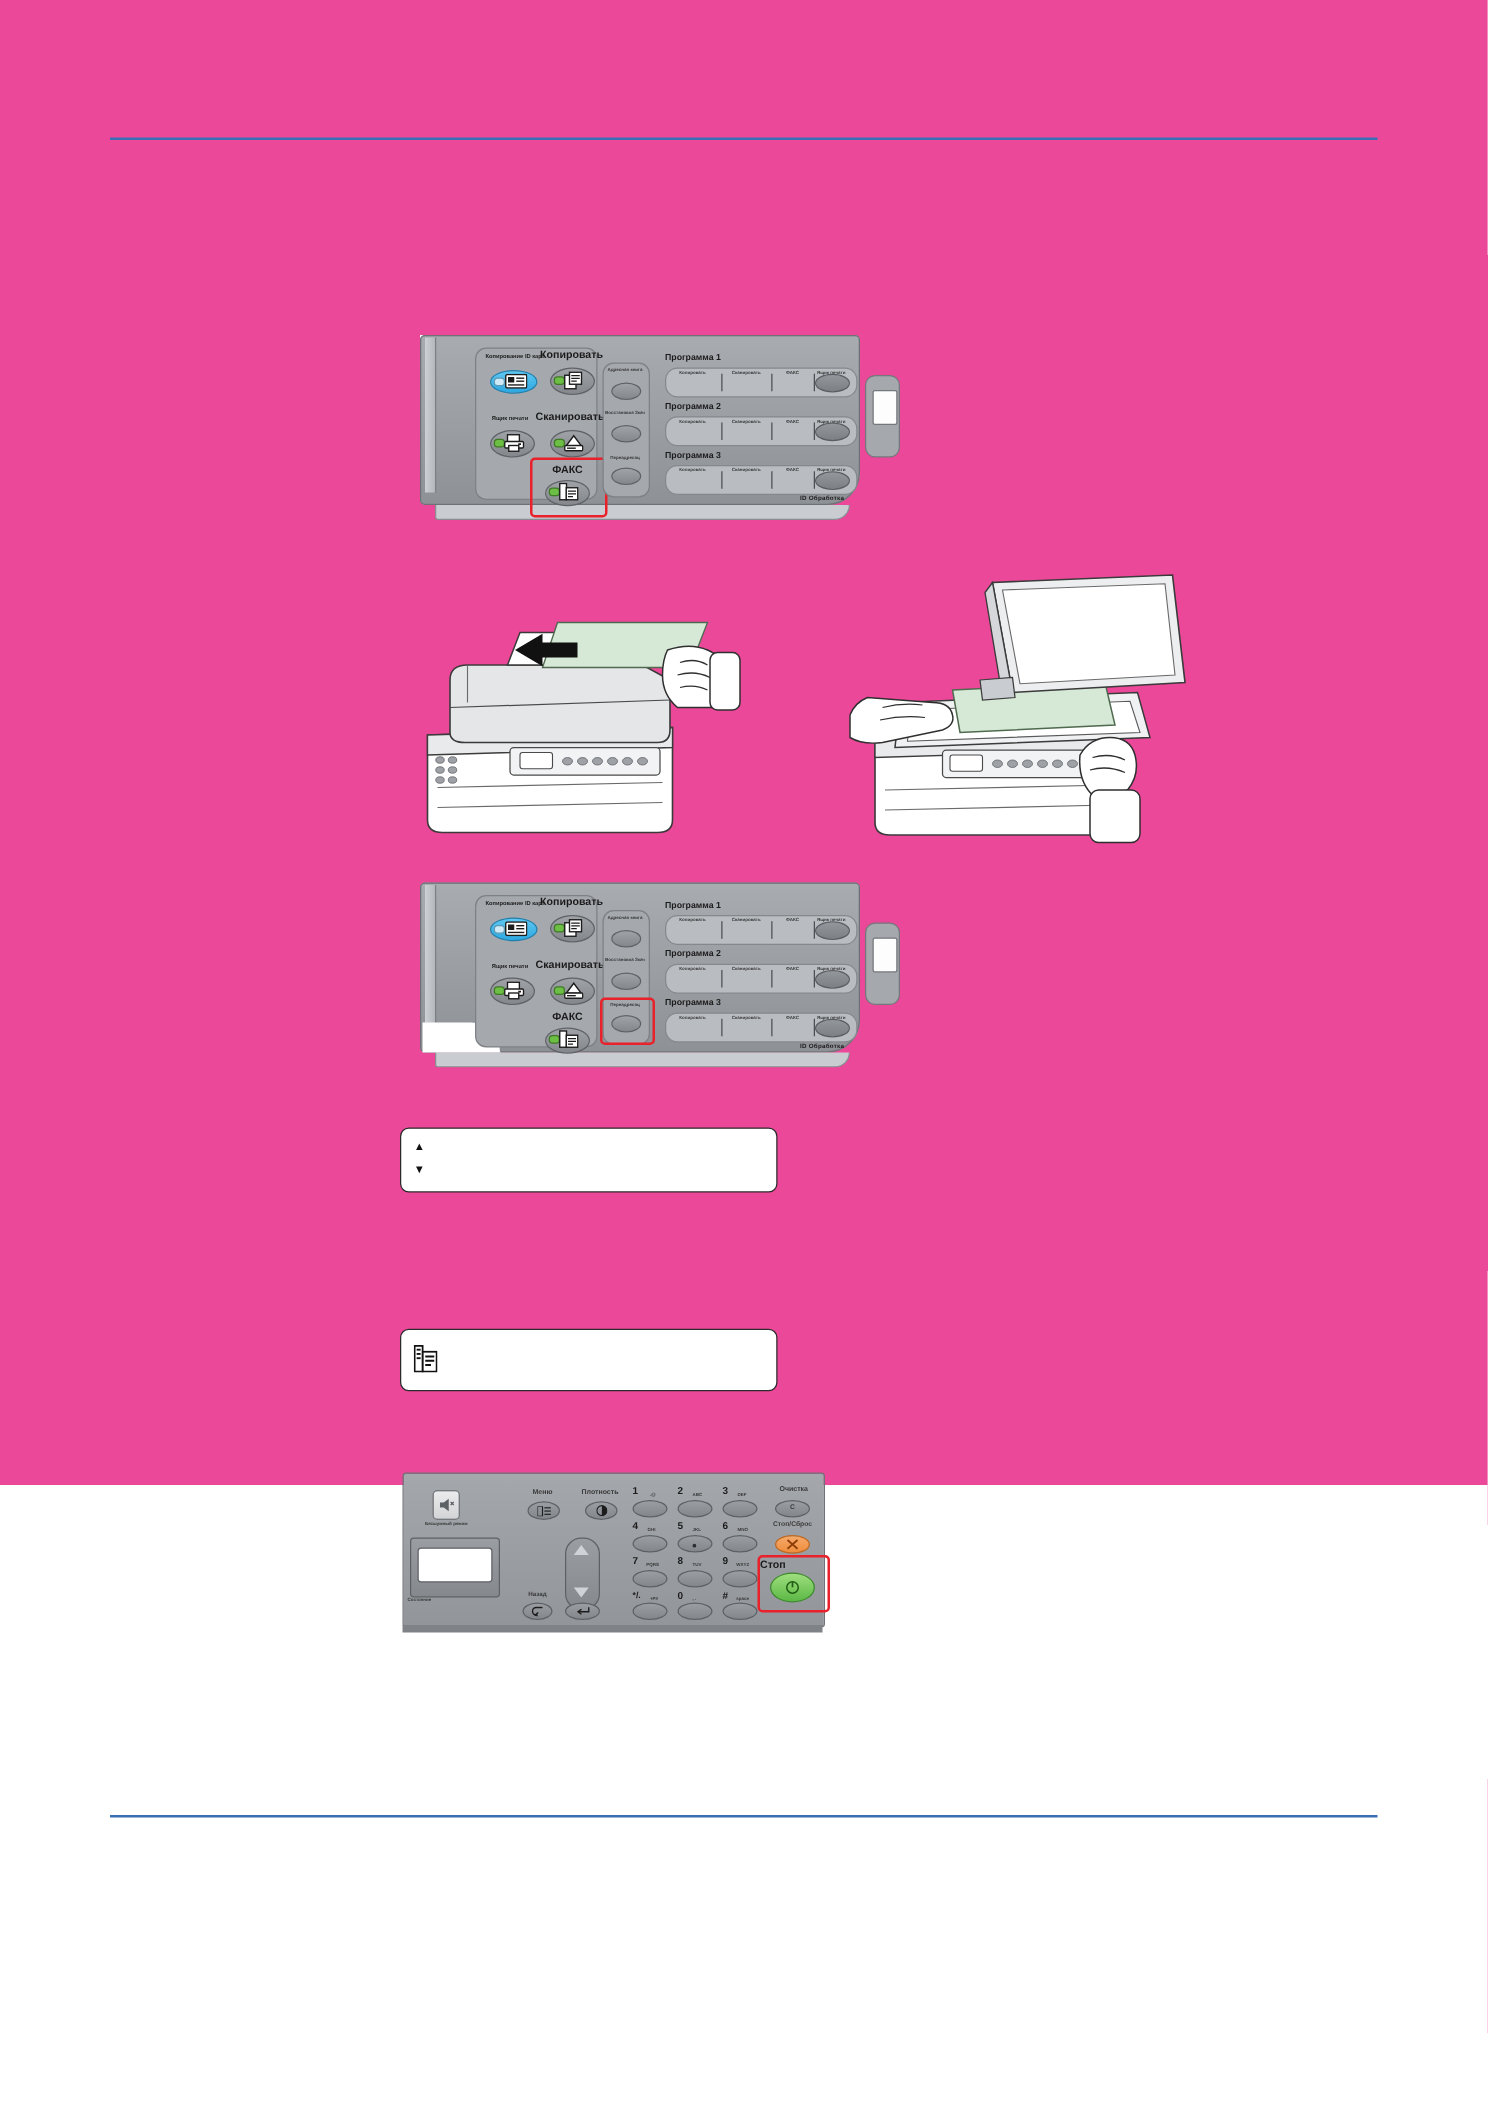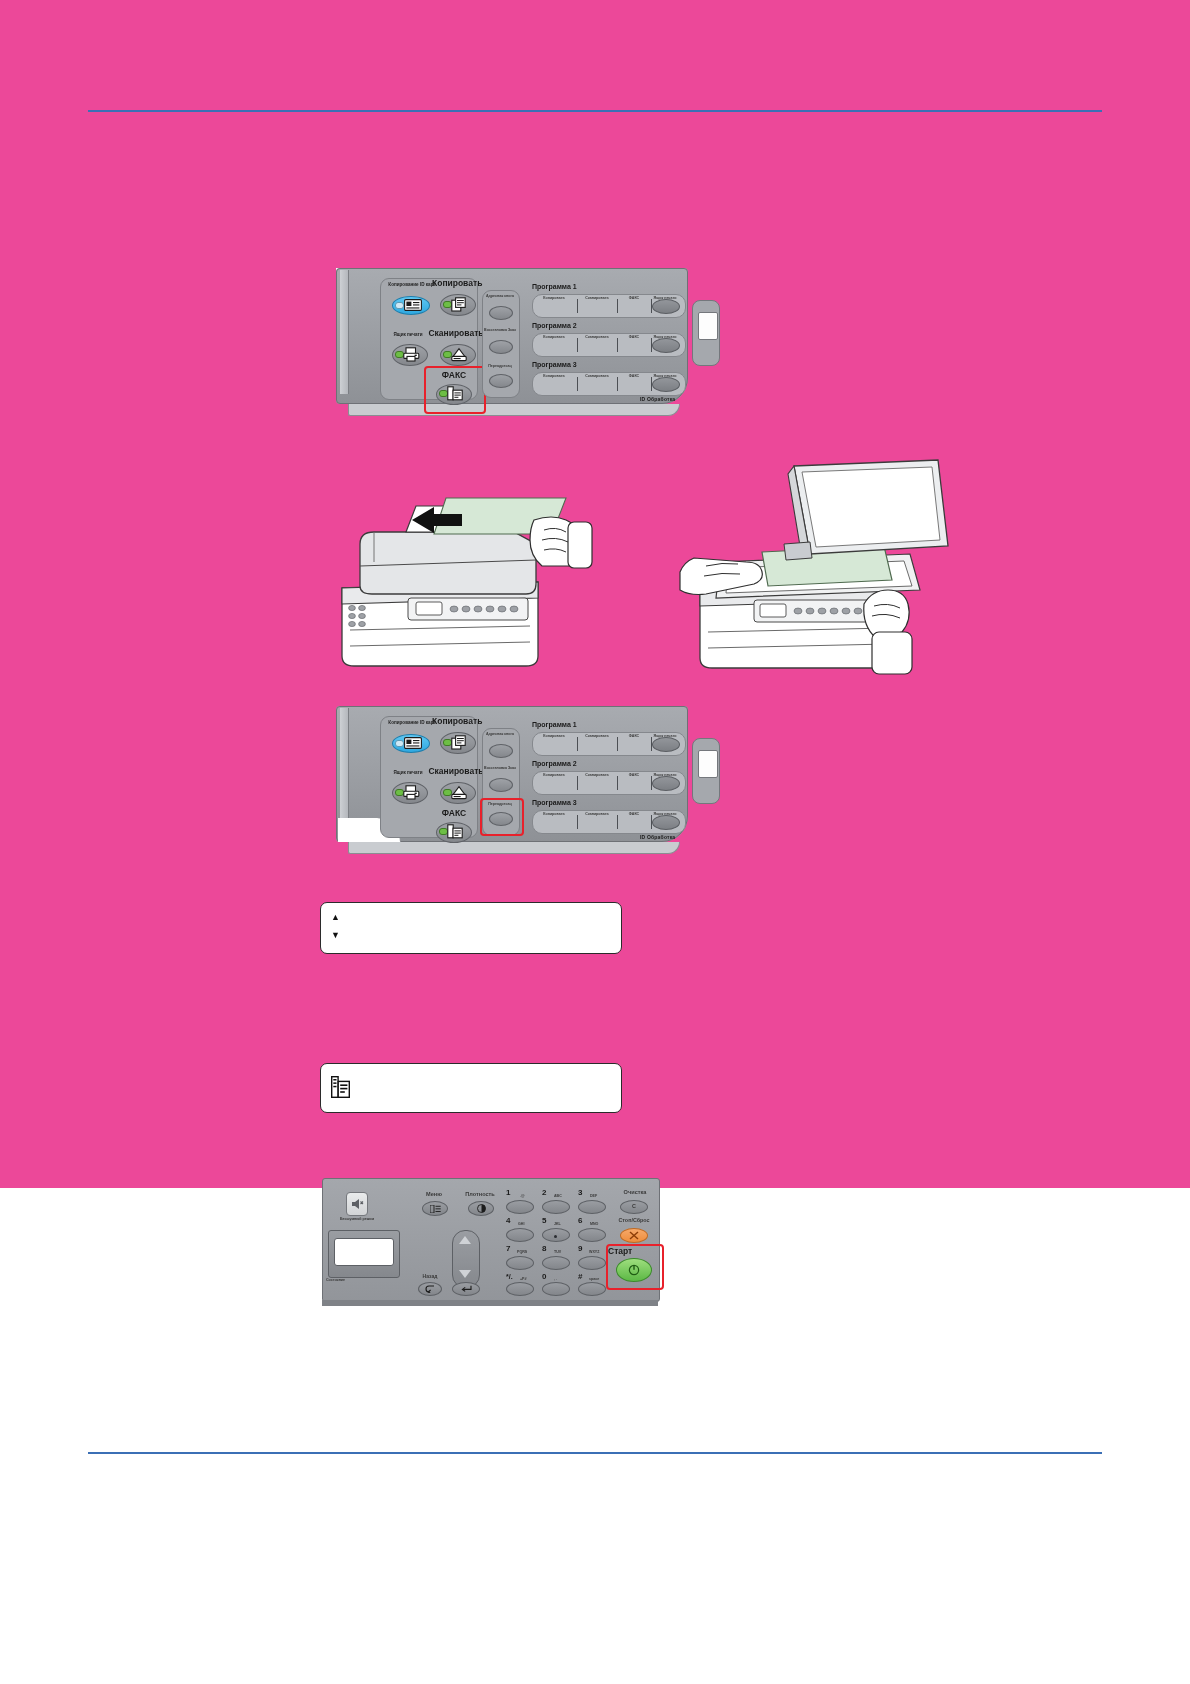--- a/index.html
+++ b/index.html
@@ -535,21 +535,21 @@
     </div>
 
     <div class="klabel micro" style="left:288px;top:40px;width:48px;font-size:5.4px;">Стоп/Сброс</div>
     <div class="key orange" style="left:298px;top:50px;width:26px;height:13px;">
       <svg style="position:absolute;left:8px;top:2px;" width="10" height="9" viewBox="0 0 10 9">
         <path d="M1 8 L9 1" stroke="#8c3d08" stroke-width="1.4"></path>
         <path d="M1 1 L9 8" stroke="#8c3d08" stroke-width="1.4"></path>
       </svg>
     </div>
 
-    <div class="klabel" style="left:286px;top:70px;width:48px;text-align:left;font-size:8.5px;font-weight:700;">Старт</div>
+    <div class="klabel" style="left:286px;top:70px;width:48px;text-align:left;font-size:8.5px;font-weight:700;">Стоп</div>
     <div class="key green" style="left:294px;top:80px;width:34px;height:22px;border-radius:50%;">
       <svg style="position:absolute;left:11px;top:5px;" width="12" height="12" viewBox="0 0 12 12">
         <circle cx="6" cy="6" r="4.6" fill="none" stroke="#1f5c13" stroke-width="1.2"></circle>
         <rect x="5.3" y="1.4" width="1.4" height="4.4" fill="#1f5c13"></rect>
       </svg>
     </div>
 
     <div class="redbox" style="left:284px;top:66px;width:54px;height:42px;"></div>
   </div>
 

